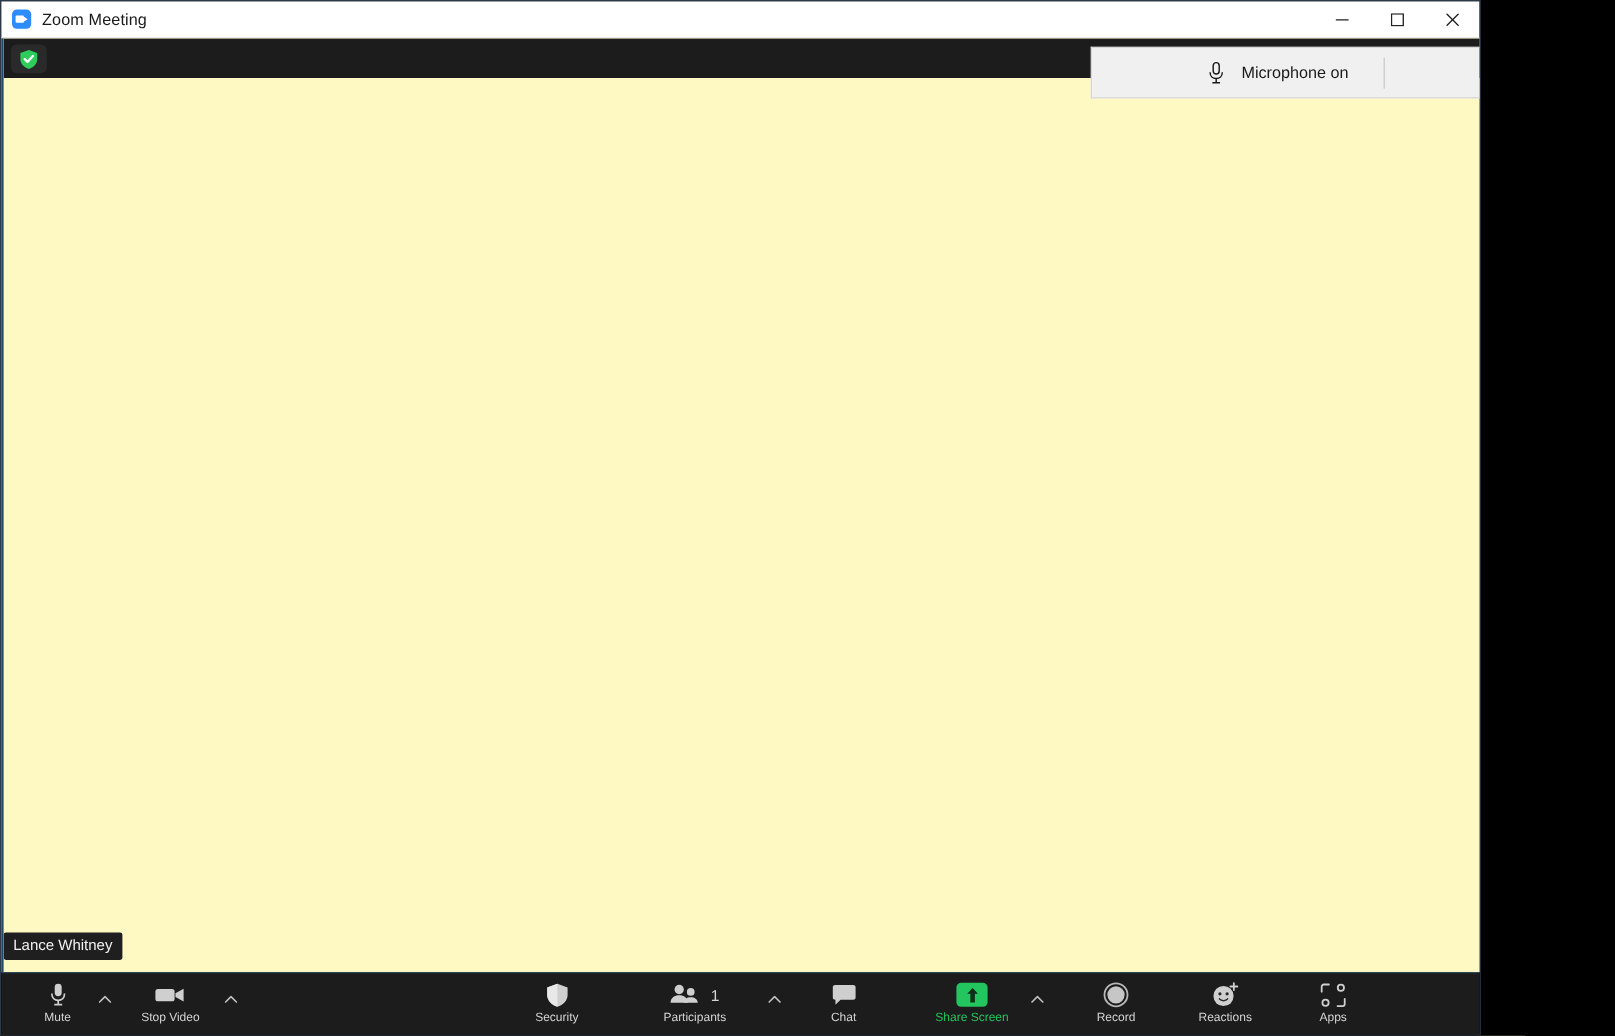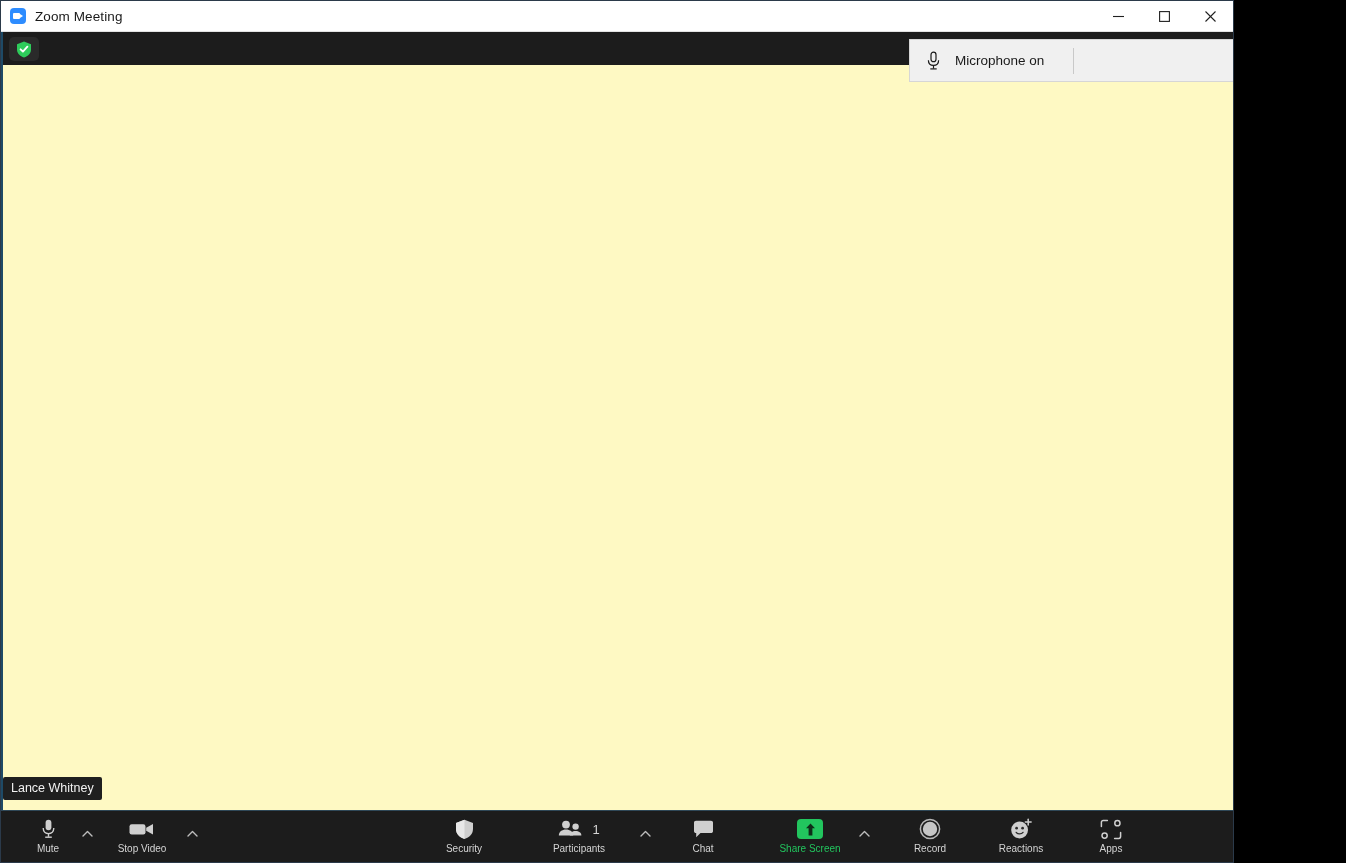--- a/index.html
+++ b/index.html
@@ -125,20 +125,21 @@
     top: 38px;
     right: 0px;
     width: 324px;
     height: 43px;
     background: #f0f0f0;
     border: 1px solid #d6d6d6;
     border-right: none;
     display: flex;
     align-items: center;
     z-index: 20;
+    justify-content: center;
   }
   .notify-item {
     display: flex;
     align-items: center;
     height: 100%;
     padding-left: 16px;
   }
   .notify-item.mic { width: 163px; }
   .notify-label {
     margin-left: 14px;

